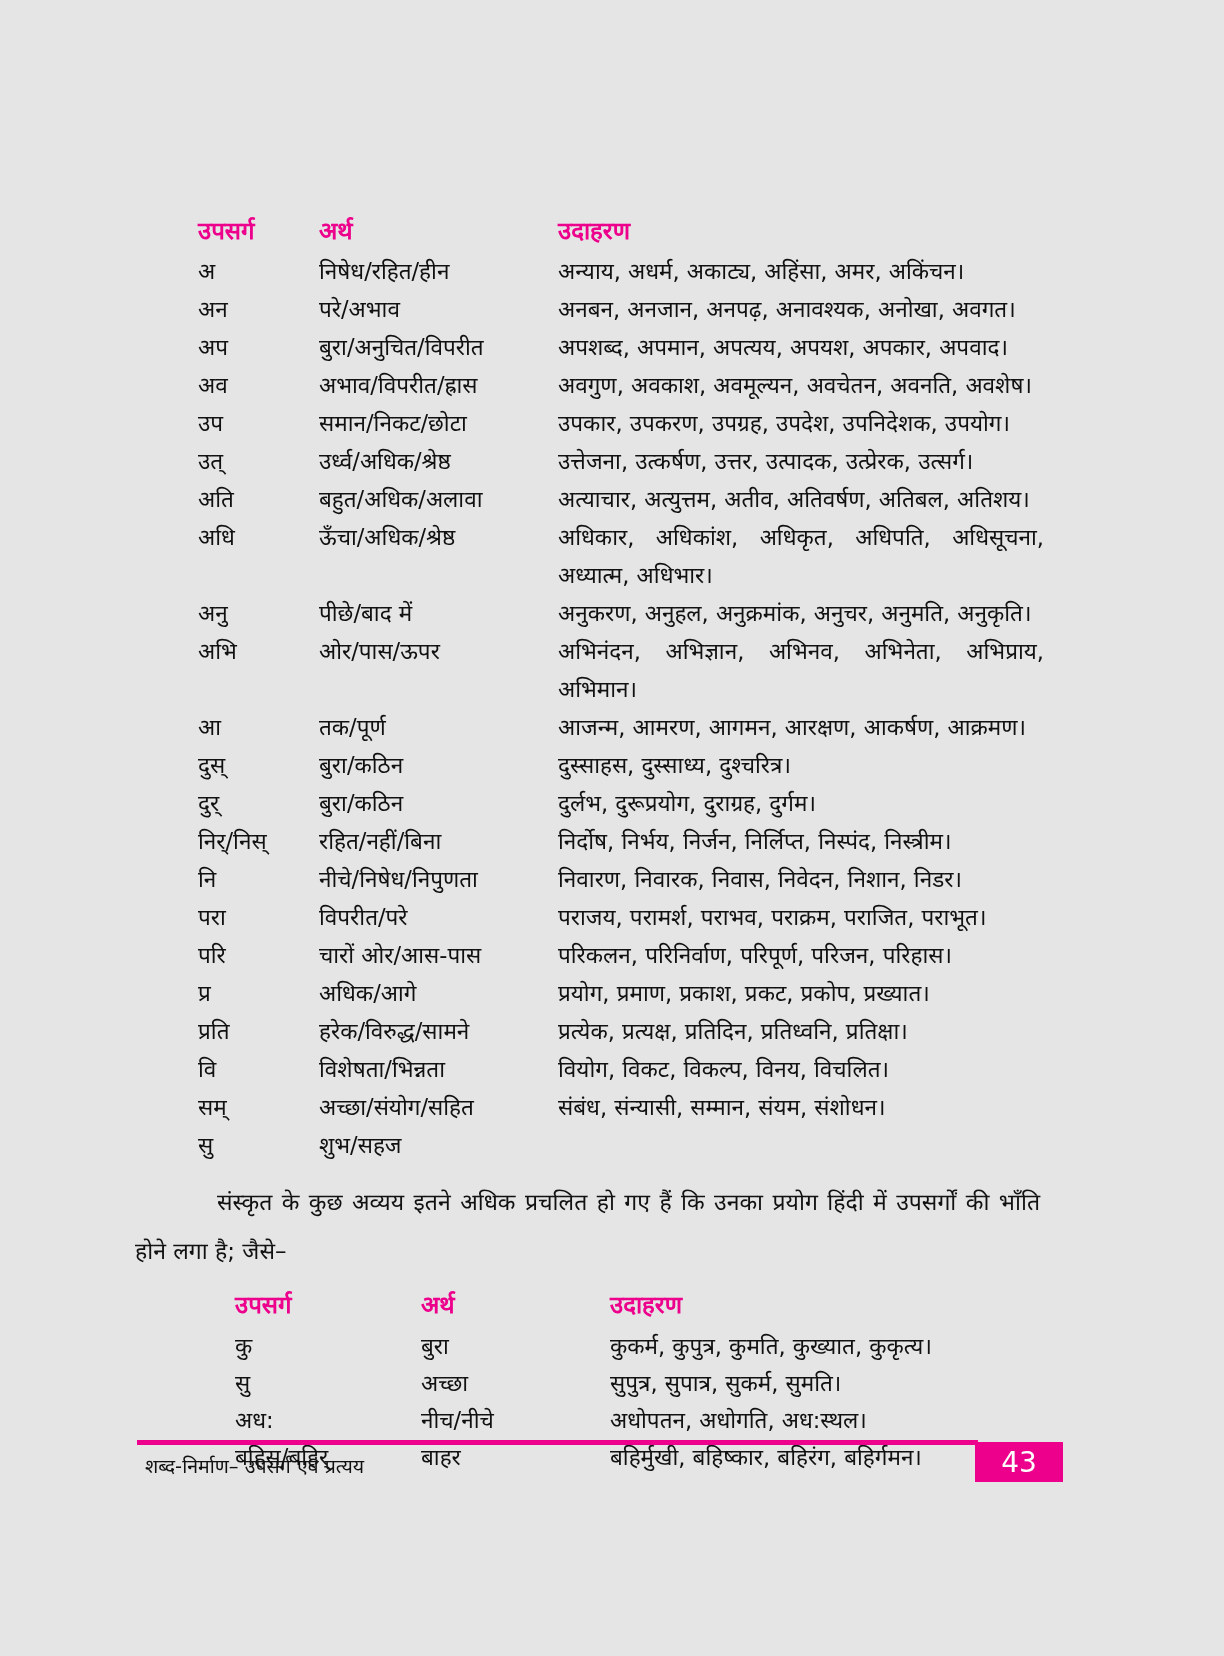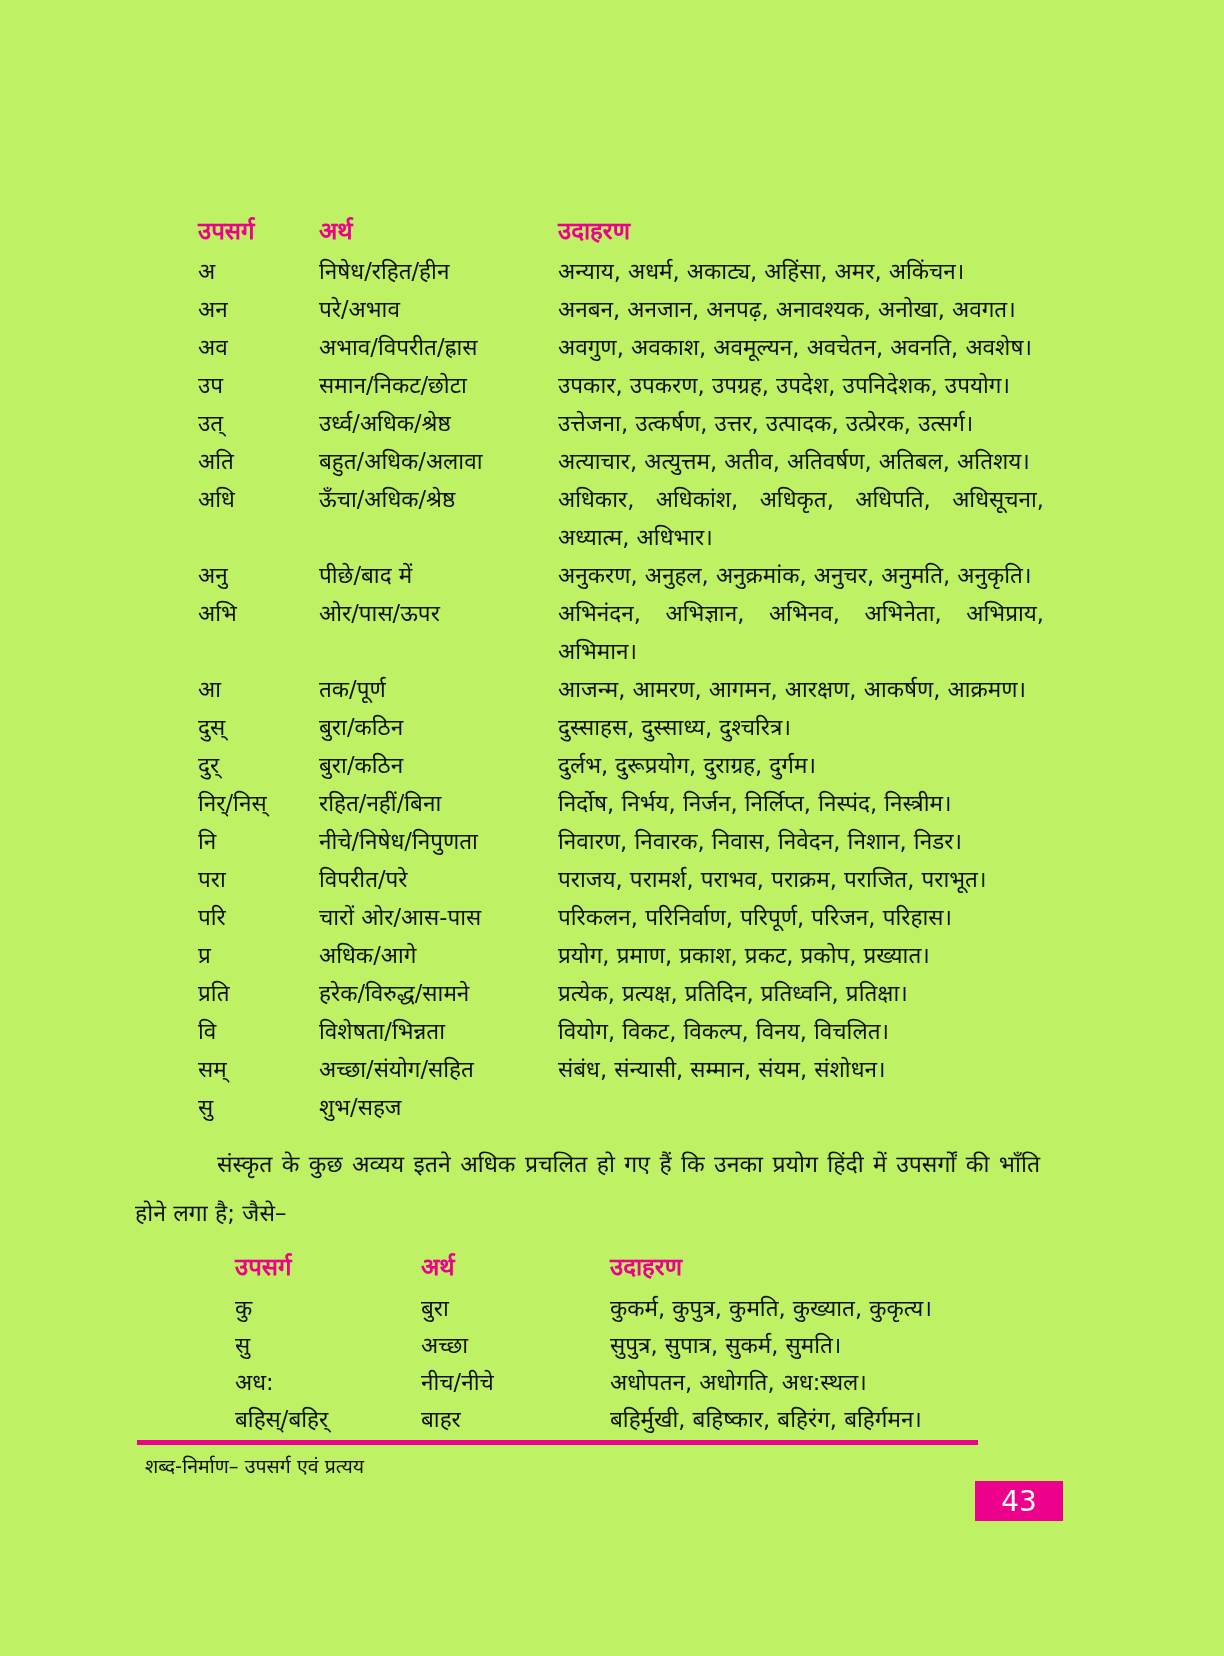--- a/index.html
+++ b/index.html
@@ -6,21 +6,21 @@
     margin: 0;
     padding: 0;
     background: #ffffff;
     font-family: "DejaVu Sans", "Liberation Sans", sans-serif;
     color: #111111;
   }
   .page {
     position: relative;
     width: 1224px;
     height: 1656px;
-    background: #bef264;
+    background: #e5e5e5;
     overflow: hidden;
   }
   .content {
     padding-top: 210px;
   }
 
   
   .ptable { margin-left: 198px; margin-right: 180px; }
   .ptable .trow, .ptable .thead {
     display: grid;
@@ -85,21 +85,20 @@
     left: 975px;
     top: 1442px;
     width: 88px;
     height: 40px;
     background: #EC008C;
     color: #ffffff;
     font-size: 28px;
     display: flex;
     align-items: center;
     justify-content: center;
-    margin-top: 39px;
   }
 </style>
 </head>
 <body>
 
 <div class="page">
   <div class="content">
 
     <div class="ptable">
       <div class="thead">
@@ -112,20 +111,25 @@
             <div class="cell prefix">अ</div>
             <div class="cell meaning">निषेध/रहित/हीन</div>
             <div class="cell examples">अन्याय, अधर्म, अकाट्य, अहिंसा, अमर, अकिंचन।</div>
           </div>
           <div class="trow">
             <div class="cell prefix">अन</div>
             <div class="cell meaning">परे/अभाव</div>
             <div class="cell examples">अनबन, अनजान, अनपढ़, अनावश्यक, अनोखा, अवगत।</div>
           </div>
           <div class="trow">
+            <div class="cell prefix">अप</div>
+            <div class="cell meaning">बुरा/अनुचित/विपरीत</div>
+            <div class="cell examples">अपशब्द, अपमान, अपत्यय, अपयश, अपकार, अपवाद।</div>
+          </div>
+          <div class="trow">
             <div class="cell prefix">अव</div>
             <div class="cell meaning">अभाव/विपरीत/ह्रास</div>
             <div class="cell examples">अवगुण, अवकाश, अवमूल्यन, अवचेतन, अवनति, अवशेष।</div>
           </div>
           <div class="trow">
             <div class="cell prefix">उप</div>
             <div class="cell meaning">समान/निकट/छोटा</div>
             <div class="cell examples">उपकार, उपकरण, उपग्रह, उपदेश, उपनिदेशक, उपयोग।</div>
           </div>
           <div class="trow">

